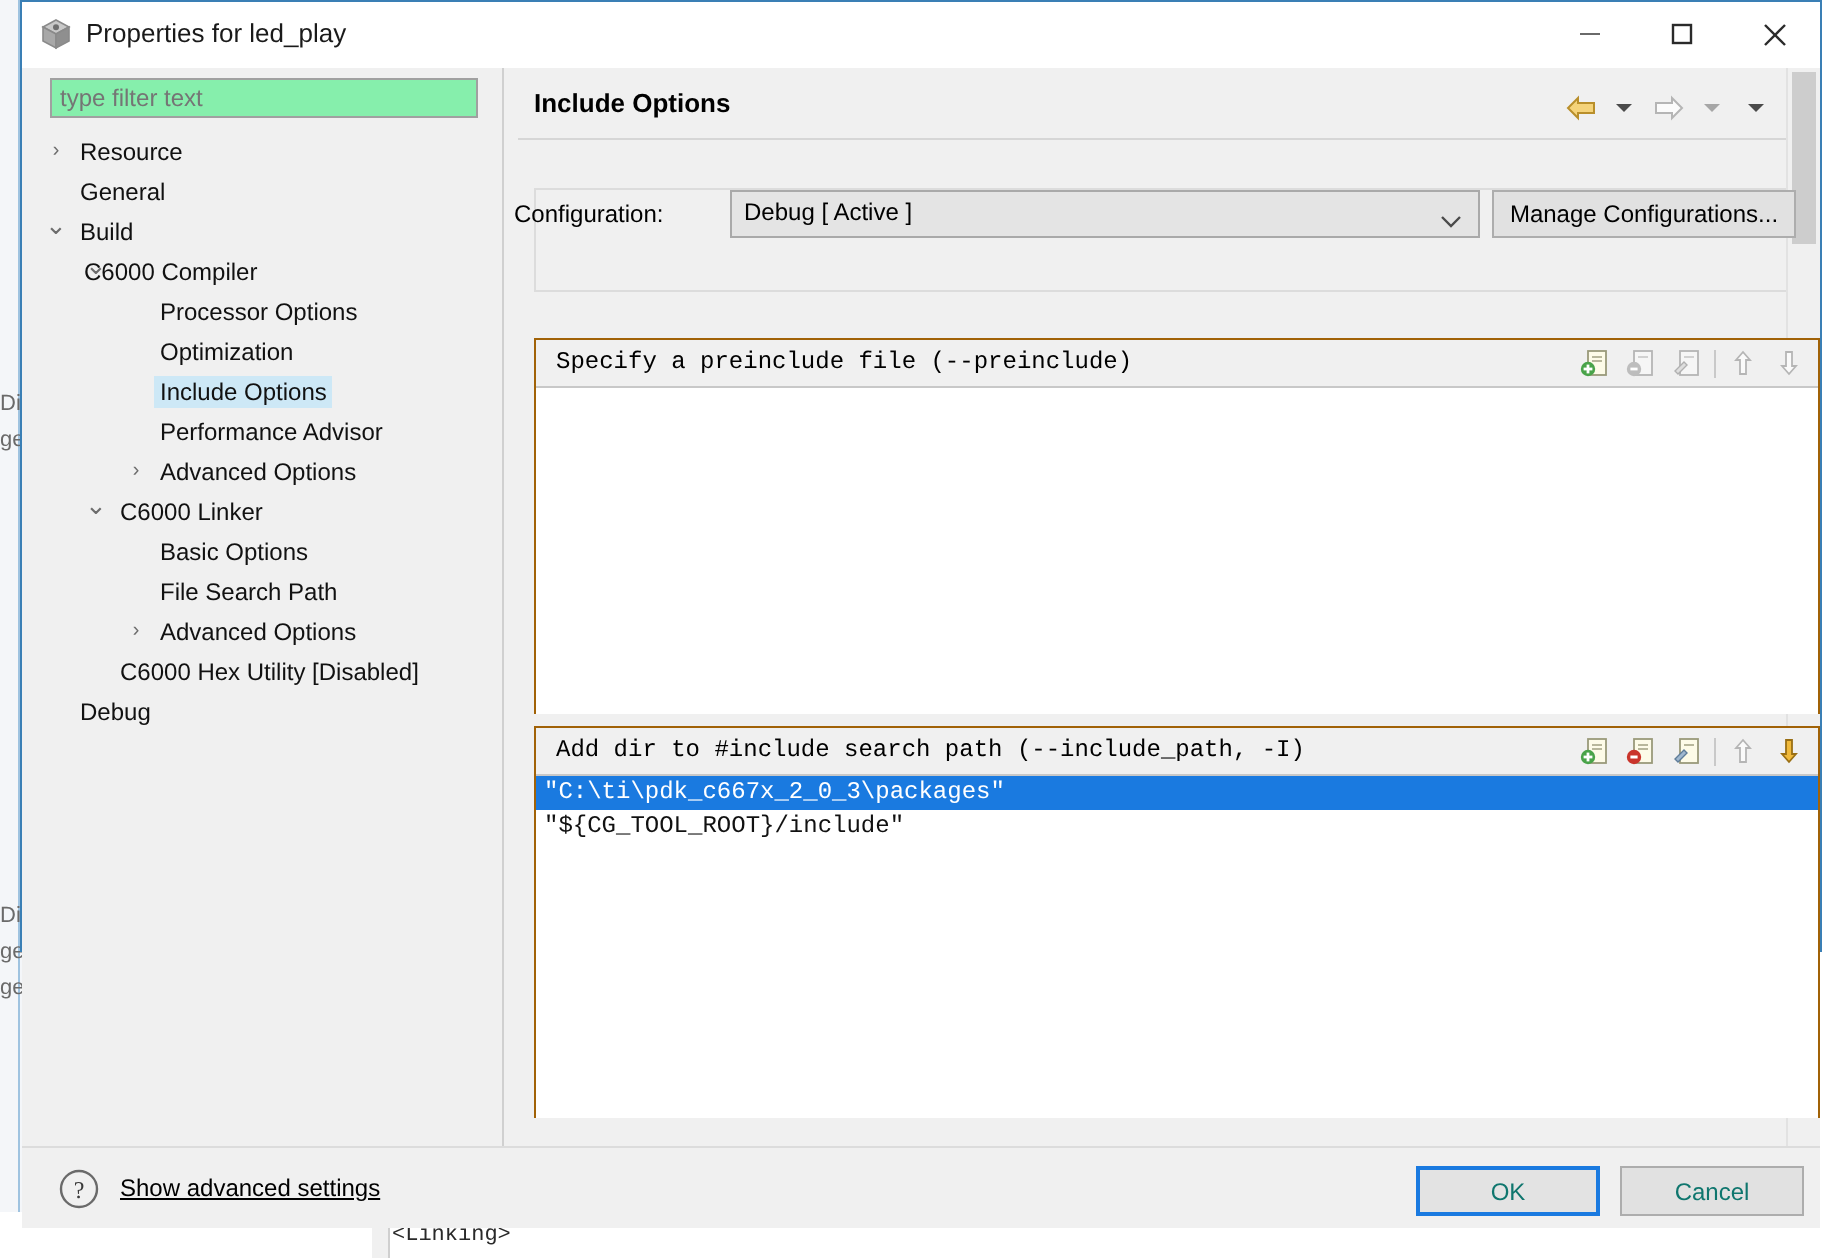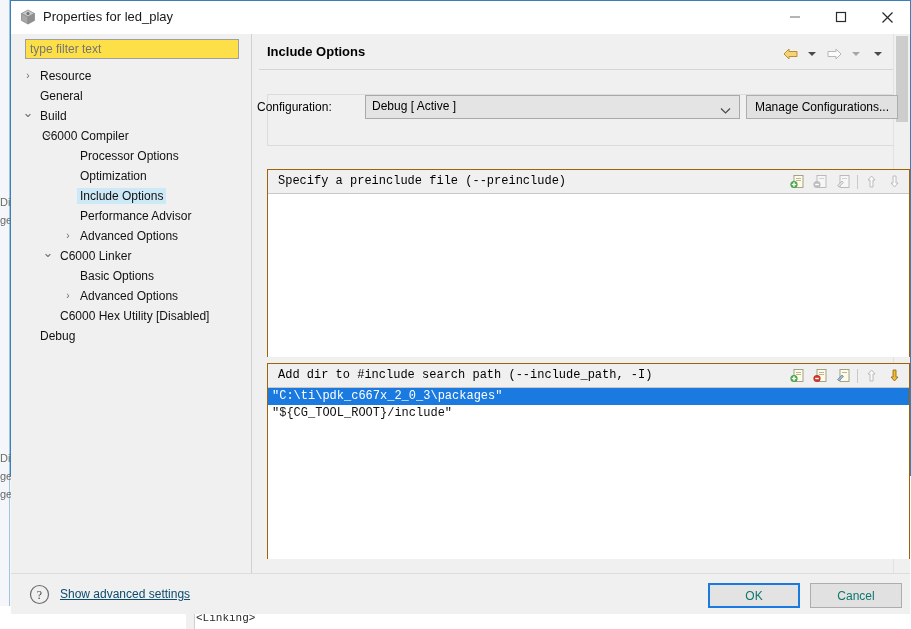--- a/index.html
+++ b/index.html
@@ -35,21 +35,21 @@
   #btn-max{right:46px;}
   #btn-close{right:0;}
 
   
   #dlgbody{position:absolute;left:0;top:33px;width:899px;height:539px;}
 
   
   #leftpane{position:absolute;left:0;top:0;width:240px;height:539px;background:#f0f0f0;}
   #filter-input{
     position:absolute;left:14px;top:5px;width:214px;height:20px;
-    border:1px solid #a0a0a0;background:#fde047;box-sizing:border-box;
+    border:1px solid #a0a0a0;background:#86efac;box-sizing:border-box;
     font-family:"Liberation Sans",sans-serif;font-size:12px;color:#787878;
     padding:1px 4px;outline:none;
   }
   #tree{position:absolute;left:0;top:32px;width:240px;height:505px;overflow:hidden;}
   .tnode{position:relative;height:20px;line-height:20px;white-space:nowrap;cursor:default;}
   .tnode .lbl{font-size:12px;color:#111;padding:1px 3px;}
   .tnode.sel .lbl{background:#cde8f6;}
   .tw{position:absolute;width:14px;height:20px;line-height:20px;text-align:center;color:#6d6d6d;font-size:10px;}
 
   
@@ -90,21 +90,21 @@
   #gbox1{left:256px;top:168px;width:643px;height:188px;}
   #gbox2{left:256px;top:362px;width:643px;height:196px;}
 
   
   #vscroll{position:absolute;right:0;top:0;width:16px;height:539px;background:#f0f0f0;border-left:1px solid #e2e2e2;}
   #vthumb{position:absolute;left:2px;top:2px;width:12px;height:86px;background:#cdcdcd;}
 
   
   #footer{position:absolute;left:0;top:572px;width:899px;height:41px;background:#f0f0f0;border-top:1px solid #dcdcdc;box-sizing:border-box;}
   #help-icon{position:absolute;left:18px;top:10px;width:21px;height:21px;}
-  #adv-link{position:absolute;left:49px;top:13px;font-size:12px;color:#0c4a6e;text-decoration:underline;cursor:default;}
+  #adv-link{position:absolute;left:49px;top:13px;font-size:12px;color:#000000;text-decoration:underline;cursor:default;}
   .dbtn{
     position:absolute;top:9px;width:92px;height:25px;
     background:#e1e1e1;border:1px solid #adadad;box-sizing:border-box;
     font-family:"Liberation Sans",sans-serif;font-size:12px;color:#0f766e;cursor:default;
   }
   #ok-btn{right:110px;border:2px solid #1a7ae0;background:#e3e3e3;}
   #cancel-btn{right:8px;}
 </style>
 </head>
 <body>
@@ -163,20 +163,21 @@
           <div class="tnode"><span class="lbl" style="margin-left: 26px;">General</span></div>
           <div class="tnode"><span class="tw" style="left: 10px; font-size: 13px; line-height: 14px;">⌄</span><span class="lbl" style="margin-left: 26px;">Build</span></div>
           <div class="tnode"><span class="tw" style="left: 30px; font-size: 13px; line-height: 14px;">⌄</span><span class="lbl" style="margin-left: 28px;">C6000 Compiler</span></div>
           <div class="tnode"><span class="lbl" style="margin-left: 66px;">Processor Options</span></div>
           <div class="tnode"><span class="lbl" style="margin-left: 66px;">Optimization</span></div>
           <div class="tnode sel"><span class="lbl" style="margin-left: 66px;">Include Options</span></div>
           <div class="tnode"><span class="lbl" style="margin-left: 66px;">Performance Advisor</span></div>
           <div class="tnode"><span class="tw" style="left: 50px;">›</span><span class="lbl" style="margin-left: 66px;">Advanced Options</span></div>
           <div class="tnode"><span class="tw" style="left: 30px; font-size: 13px; line-height: 14px;">⌄</span><span class="lbl" style="margin-left: 46px;">C6000 Linker</span></div>
           <div class="tnode"><span class="lbl" style="margin-left: 66px;">Basic Options</span></div>
+          <div class="tnode"><span class="lbl" style="margin-left: 66px;">File Search Path</span></div>
           <div class="tnode"><span class="tw" style="left: 50px;">›</span><span class="lbl" style="margin-left: 66px;">Advanced Options</span></div>
           <div class="tnode"><span class="lbl" style="margin-left: 46px;">C6000 Hex Utility  [Disabled]</span></div>
           <div class="tnode"><span class="lbl" style="margin-left: 26px;">Debug</span></div>
         </div>
     </div>
 
     <div id="rightpane">
       <div id="rp-sep"></div>
       <div id="page-title">Include Options</div>
       <div id="page-rule"></div>

